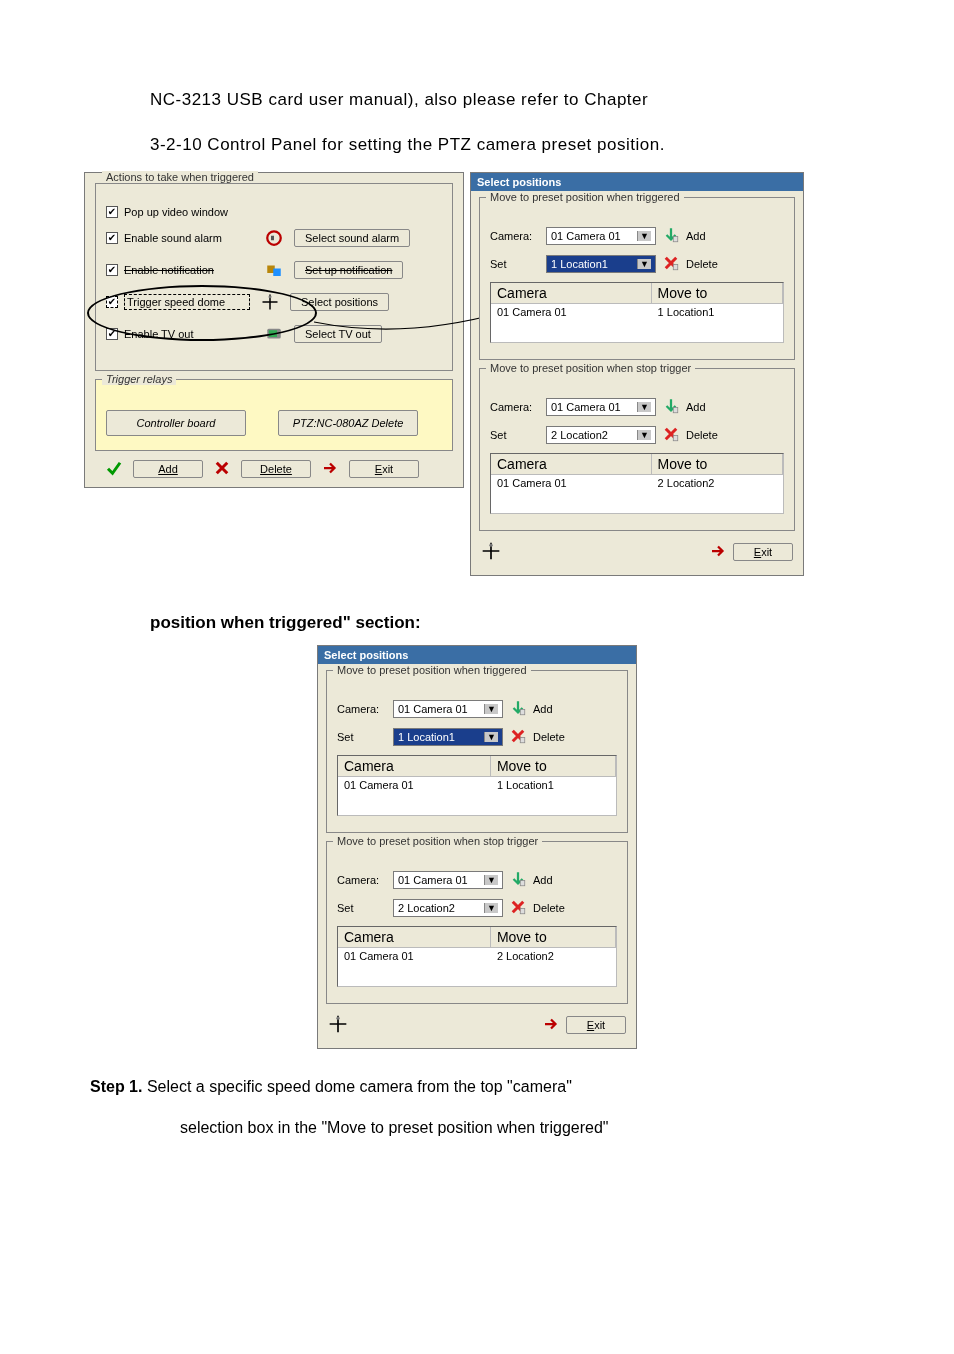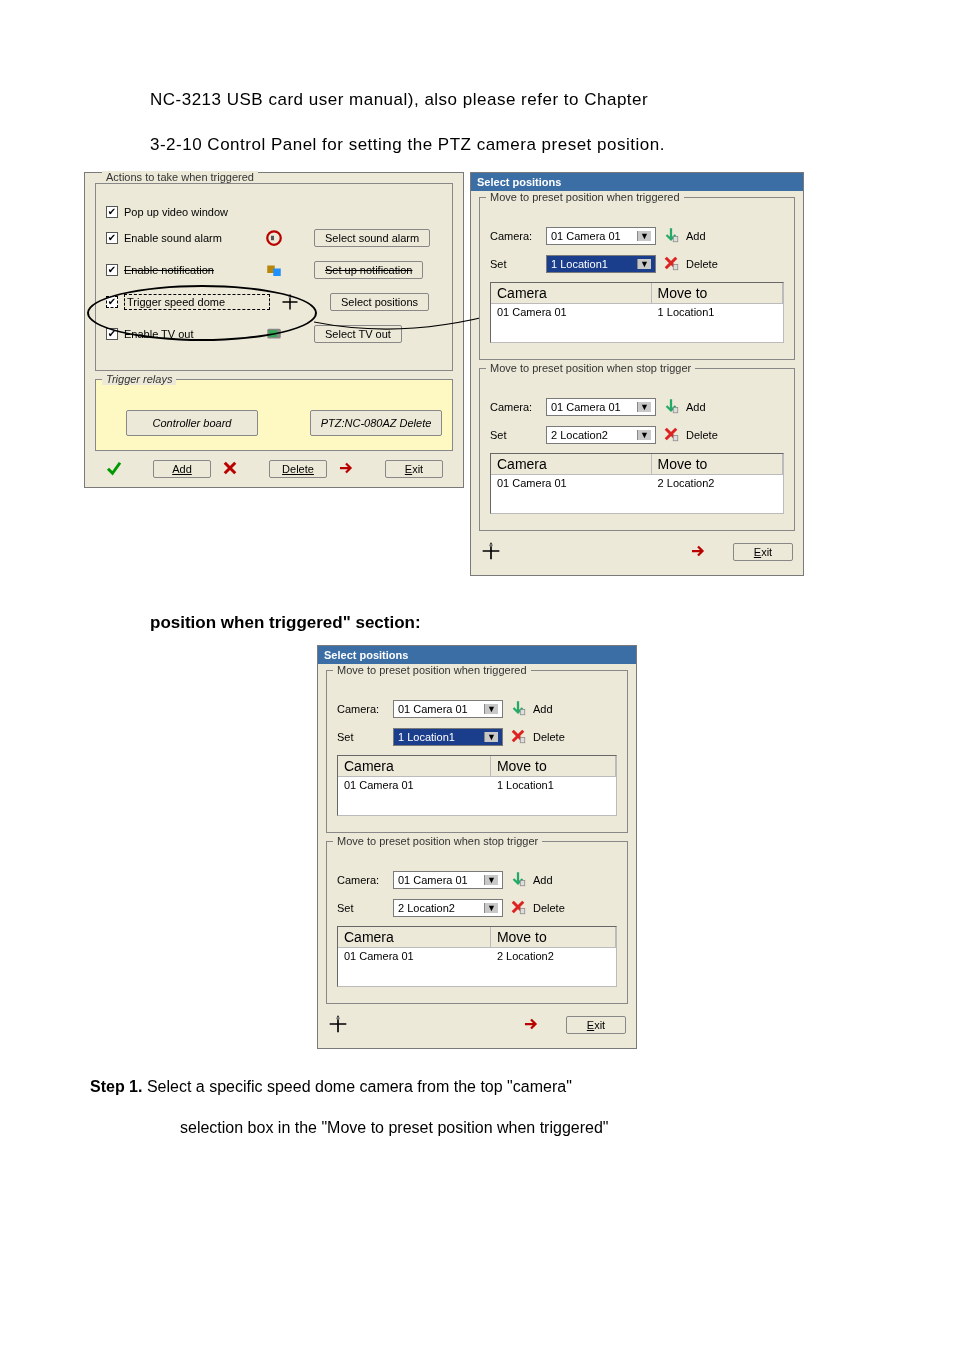--- a/index.html
+++ b/index.html
@@ -14,21 +14,21 @@
   .para1 { font-size: 17px; line-height: 2.4; margin-bottom: 4px; letter-spacing: 0.5px; }
   .bold { font-weight: normal; }
   .dialogs-row { display: flex; gap: 6px; align-items: flex-start; margin-left: -6px; }
 
   .fieldset { border: 1px solid #888; padding: 8px 10px 16px 10px; position: relative; }
   .legend { position: relative; top: -15px; left: -4px; background: #ece9d8; padding: 0 4px; font-size: 11px; color: #333; display:inline-block; margin-bottom:-10px;}
   .panel { background: #ece9d8; border: 1px solid #7a7a7a; font-size: 11px; color: #000; }
   .titlebar { background: linear-gradient(#3a6ea5,#3a6ea5); color: #fff; font-weight: bold; font-size: 11px; padding: 3px 6px; }
   .row { display: flex; align-items: center; gap: 6px; margin: 8px 0; }
   .chk { width: 12px; height: 12px; border: 1px solid #555; background:#fff; display:inline-flex; align-items:center; justify-content:center; font-size:10px; line-height:10px;}
-  .btn { background: #ece9d8; border: 1px solid #888; border-radius: 2px; padding: 2px 10px; font-size: 11px; margin-left: 20px; }
+  .btn { background: #ece9d8; border: 1px solid #888; border-radius: 2px; padding: 2px 10px; font-size: 11px; }
   .combo { border: 1px solid #7a7a7a; background:#fff; font-size: 11px; padding: 1px 4px; height:18px; display:flex; align-items:center; justify-content:space-between; }
   .combo .arrow { background:#c8c8c8; border-left:1px solid #888; width:14px; text-align:center; font-size:9px;}
   .combo.hl { background:#1a3e8c; color:#fff; }
   .tbl { border: 1px inset #bbb; background:#fff; width:100%; }
   .tbl-head { display:flex; background:#ece9d8; border-bottom:1px solid #bbb; }
   .tbl-head span { border-right:1px solid #bbb; padding:2px 6px; font-size:14px;}
   .tbl-row { display:flex; }
   .tbl-row span { padding:2px 6px; font-size:11px; }
   .iconbox { width:28px;height:24px; display:inline-flex; align-items:center;justify-content:center; }
   .ellipse { position:absolute; border:2px solid #000; border-radius:50%; }
@@ -80,21 +80,21 @@
         <span class="iconbox">
           <svg class="icon-svg" viewBox="0 0 24 24">
               <rect x="3" y="6" width="10" height="10" fill="#b8860b"></rect>
               <rect x="11" y="10" width="10" height="10" fill="#1e90ff"></rect>
             </svg>
         </span>
         <span class="btn" style="text-decoration:line-through;text-align:right;">Set up notification</span>
       </div>
       <div class="row">
         <span class="chk dotted">✔</span>
-        <span class="dotted" style="width:146px; padding:1px 2px;">Trigger speed dome</span>
+        <span class="dotted" style="width:126px; padding:1px 2px;">Trigger speed dome</span>
         <span class="iconbox">
           <svg class="icon-svg" viewBox="0 0 24 24">
               <path d="M12 2 L12 22 M2 12 L22 12" stroke="#000" stroke-width="2"></path>
               <circle cx="12" cy="5" r="2" fill="#777"></circle>
             </svg>
         </span>
         <span class="btn">Select positions</span>
       </div>
       <div class="row">
         <span class="chk">✔</span>

